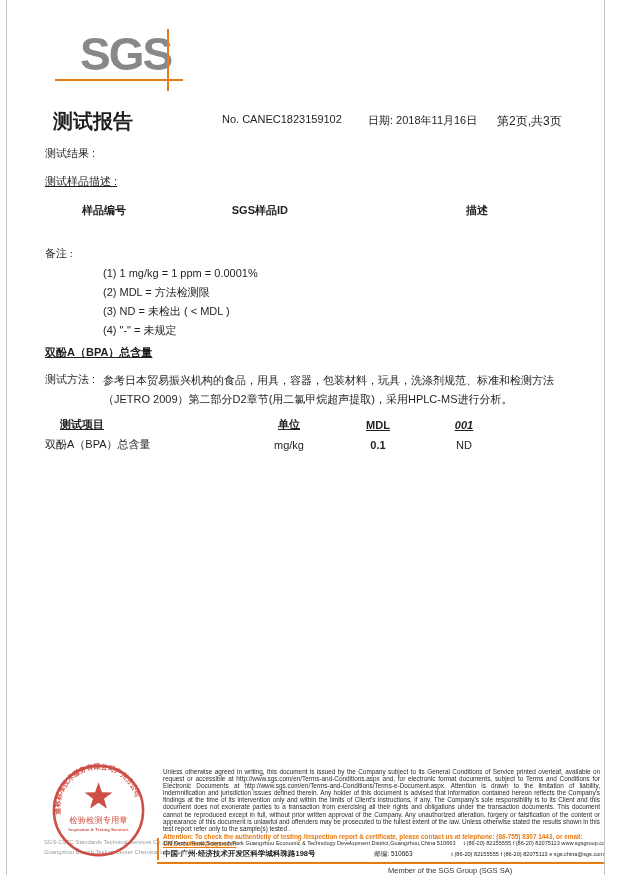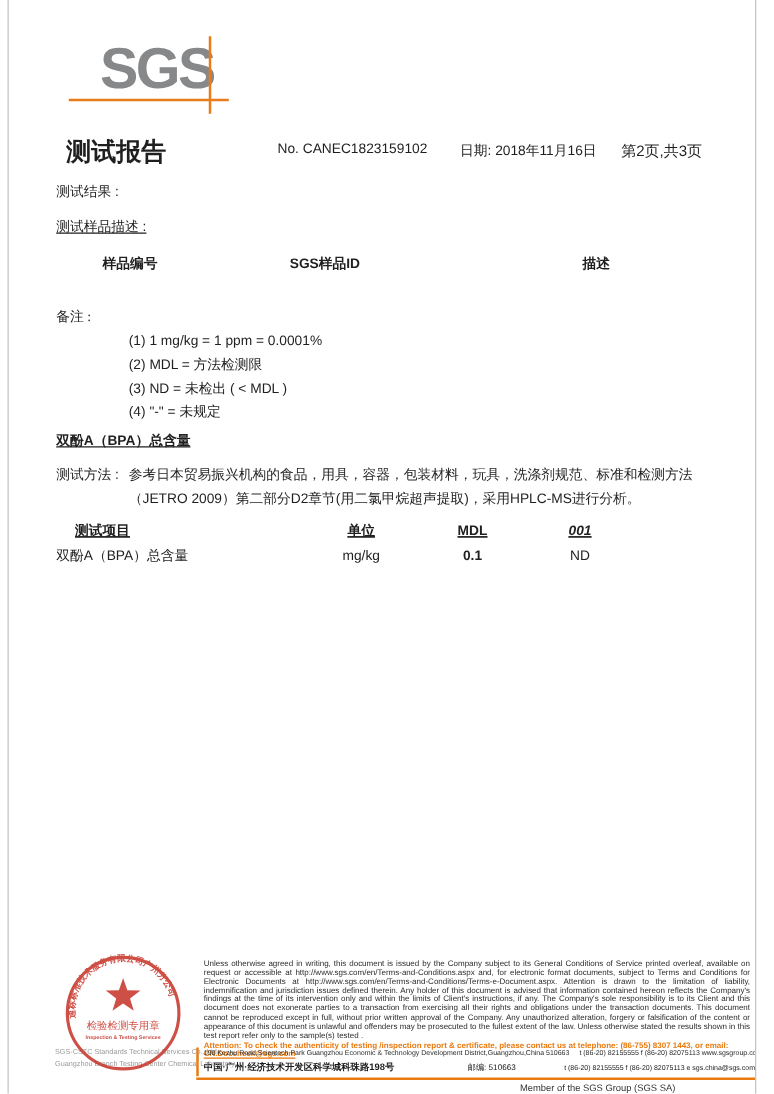--- a/index.html
+++ b/index.html
@@ -69,21 +69,21 @@
   .attention-line { margin-top: 1px; color: #e87a10; font-weight: bold; text-align: left; }
   .attention-line .email { text-decoration: underline; }
 
   .address-block { position: absolute; left: 157px; top: 838px; width: 447px; border-left: 2px solid #e87a10; padding-left: 4px; }
   .address-row { display: flex; align-items: baseline; white-space: nowrap; overflow: hidden; }
   .address-row.en { font-size: 5.6px; color: #2a2a2a; line-height: 10px; }
   .address-row.cn { font-size: 7.5px; font-weight: bold; color: #1a1a1a; line-height: 12px; justify-content: space-between; }
   .address-row .contact { font-size: 5.6px; font-weight: normal; margin-left: 8px; }
   .address-row .postal { font-size: 6.5px; font-weight: normal; margin-left: 28px; }
   .footer-hline { position: absolute; left: 157px; top: 862px; width: 447px; height: 2px; background: #e87a10; }
-  .member-line { position: absolute; left: 416px; top: 866px; font-size: 7.5px; color: #333; }
+  .member-line { position: absolute; left: 388px; top: 866px; font-size: 7.5px; color: #333; }
 </style>
 </head>
 <body>
 
 <div class="page">
   <div class="edge left"></div>
   <div class="edge right"></div>
 
   <div class="logo-text">SGS</div>
   <div class="logo-hline"></div>

